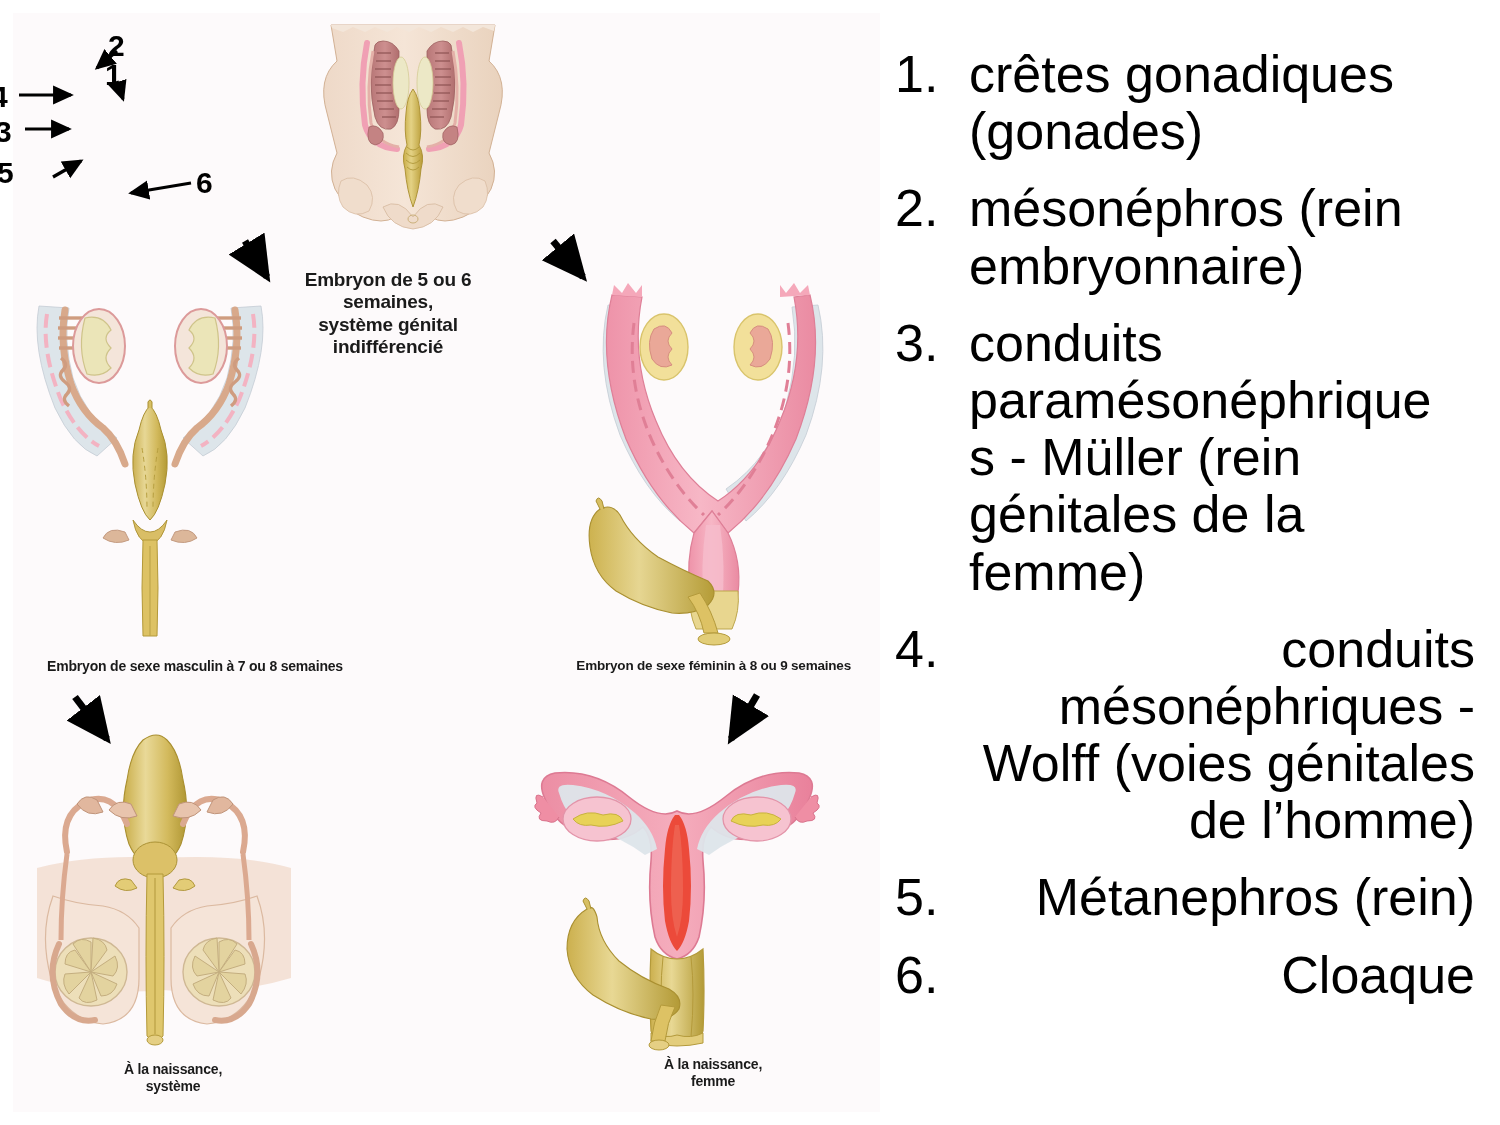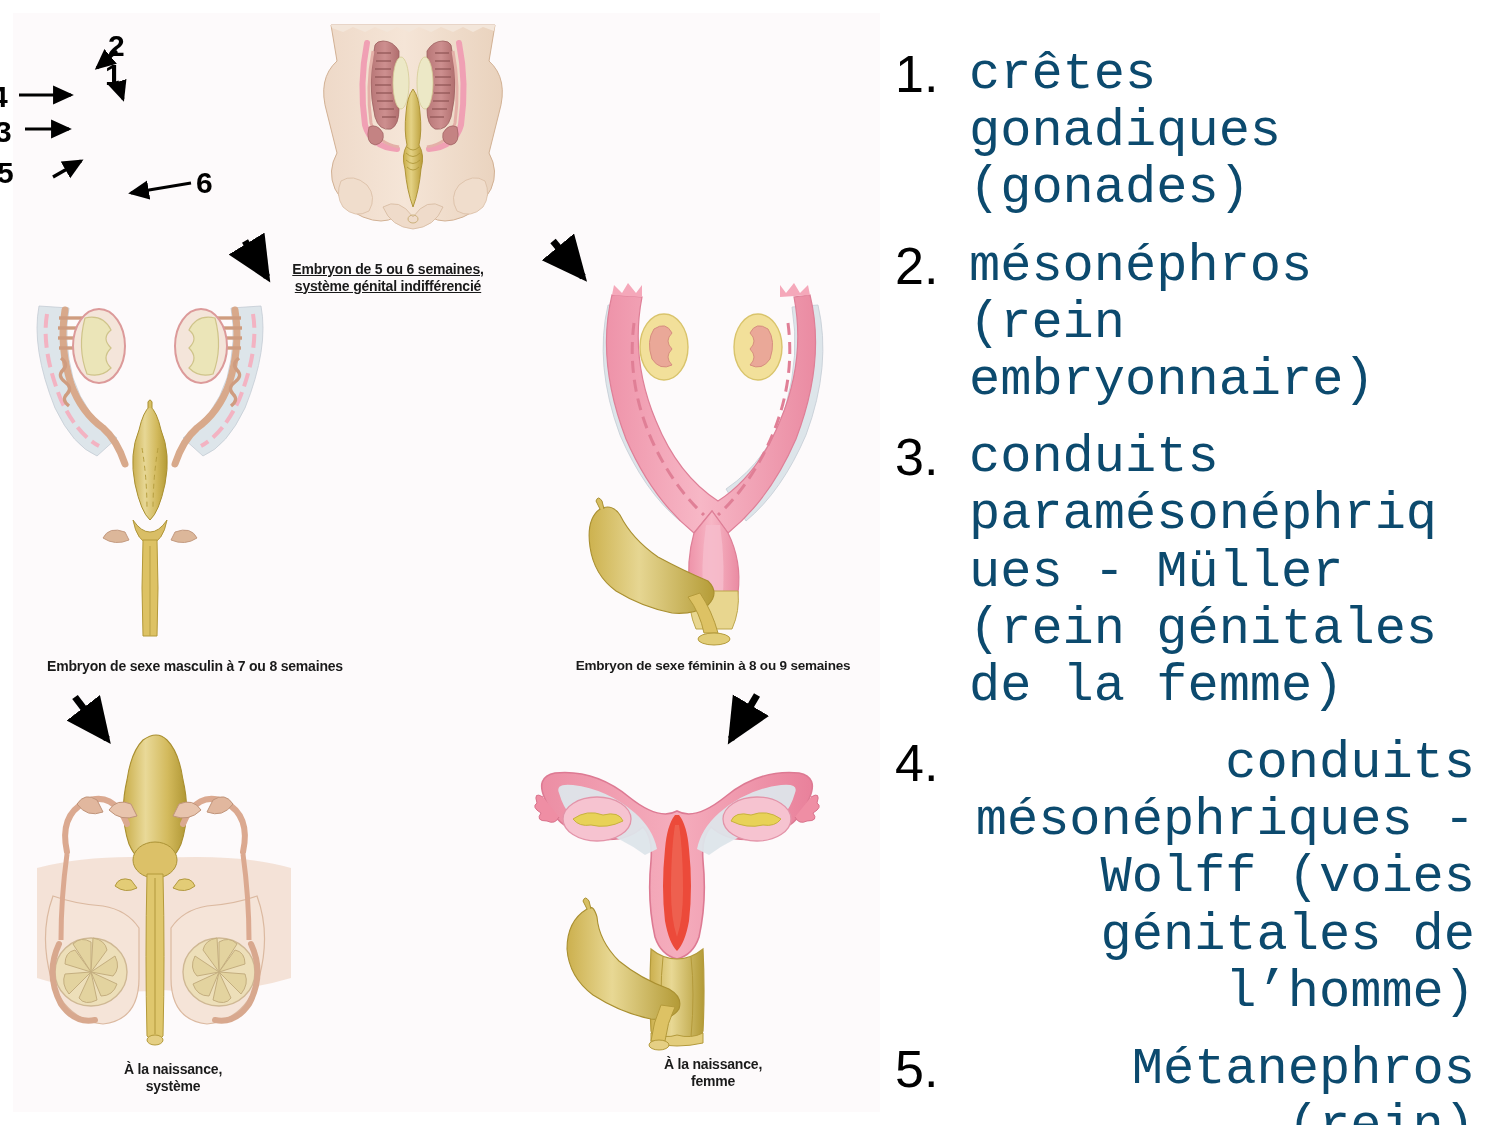--- a/index.html
+++ b/index.html
@@ -52,22 +52,22 @@
     flex:0 0 74px;
     font-size:52px;
     line-height:1.10;
     color:#000;
     font-family:"Liberation Sans", sans-serif;
   }
   .legend-text{
     flex:1 1 auto;
     font-size:52px;
     line-height:1.10;
-    color:#0c4a6e;
-    font-family:Liberation Mono, monospace;
+    color:#000000;
+    font-family:Liberation Sans, sans-serif;
     word-wrap:break-word;
   }
   .w-narrow{max-width:470px;}
   .w-wide{max-width:510px;text-align:right;}
 </style>
 </head>
 <body>
 
 <div id="figure-panel">
 
@@ -178,21 +178,21 @@
     <line x1="178" y1="170" x2="118" y2="180" stroke="#000" stroke-width="3.2" marker-end="url(#ah)"></line>
 
     <line x1="232" y1="228" x2="254" y2="264" stroke="#000" stroke-width="7" marker-end="url(#ah)"></line>
     <line x1="540" y1="228" x2="570" y2="264" stroke="#000" stroke-width="7" marker-end="url(#ah)"></line>
 
     <line x1="62" y1="684" x2="94" y2="726" stroke="#000" stroke-width="7" marker-end="url(#ah)"></line>
 
     <line x1="744" y1="682" x2="718" y2="726" stroke="#000" stroke-width="7" marker-end="url(#ah)"></line>
   </svg>
 
-  <div class="caption" style="left:250px;top:248px;width:250px;font-size:14px;text-decoration:underline;">
+  <div class="caption" style="left:250px;top:256px;width:250px;font-size:19px;">
     <div>Embryon de 5 ou 6 semaines,</div>
     <div>système génital indifférencié</div>
   </div>
 
   <div class="fig" style="left:12px;top:275px;">
     <svg width="250" height="350" viewBox="0 0 250 350">
       <defs>
         <linearGradient id="mTan" x1="0" y1="0" x2="1" y2="0">
           <stop offset="0%" stop-color="#dfb79c"></stop>
             <stop offset="50%" stop-color="#e9c9b2"></stop>
@@ -298,21 +298,21 @@
 
       <path d="M32 234 Q18 244 22 272 Q26 300 48 316 Q74 332 104 338 Q126 340 140 330 Q152 318 140 306
                Q116 296 90 282 Q64 264 52 240 Q44 228 32 234 Z" fill="url(#fGold3)" stroke="#a98f30" stroke-width="1.1"></path>
       <path d="M32 234 L28 226 Q30 220 34 226 L36 234" fill="#d7bf63" stroke="#a98f30" stroke-width="1"></path>
 
       <path d="M120 322 Q132 338 136 358 L150 358 Q144 336 132 318 Z" fill="#ddc264" stroke="#b49a3b" stroke-width="1"></path>
       <ellipse cx="146" cy="364" rx="16" ry="6" fill="#e2cd78" stroke="#b49a3b" stroke-width="1"></ellipse>
     </svg>
   </div>
 
-  <div class="caption" style="left:540px;top:645px;width:320px;font-size:13.5px;text-align:center;">Embryon de sexe féminin à 8 ou 9 semaines</div>
+  <div class="caption" style="left:518px;top:645px;width:320px;font-size:13.5px;text-align:right;">Embryon de sexe féminin à 8 ou 9 semaines</div>
 
   <div class="fig" style="left:18px;top:715px;">
     <svg width="270" height="330" viewBox="0 0 270 330">
       <defs>
         <linearGradient id="bGold" x1="0" y1="0" x2="1" y2="0">
           <stop offset="0%" stop-color="#c9ad49"></stop>
             <stop offset="35%" stop-color="#e9d998"></stop>
             <stop offset="70%" stop-color="#d3ba5d"></stop>
             <stop offset="100%" stop-color="#b09734"></stop>
         </linearGradient>

